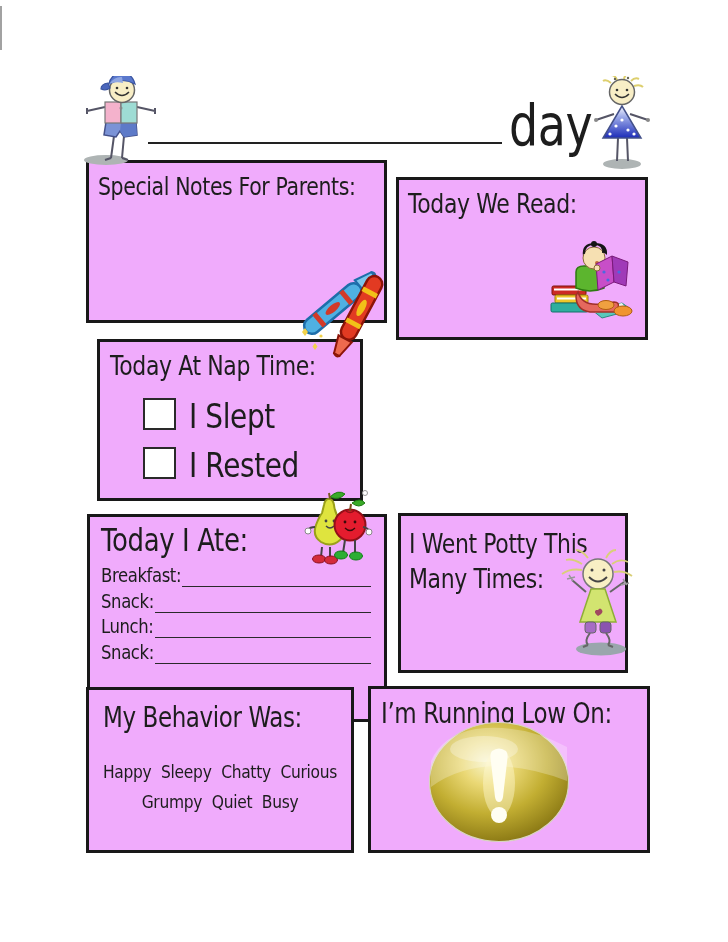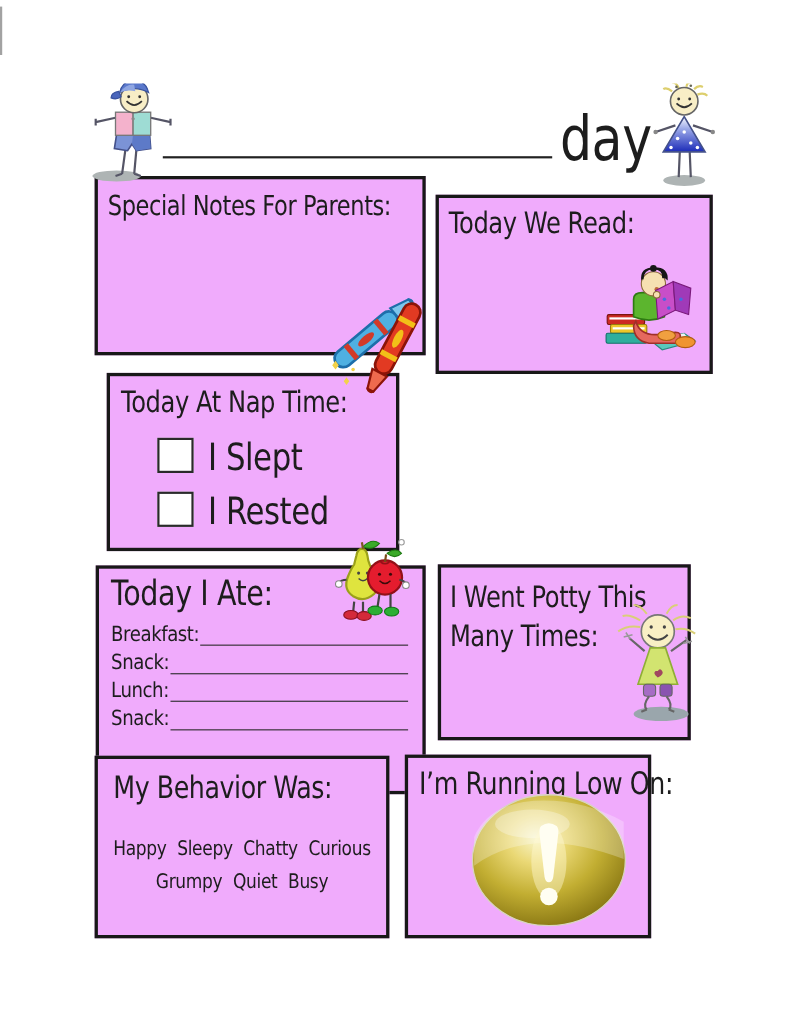--- a/index.html
+++ b/index.html
@@ -230,21 +230,21 @@
   </svg>
 
   <div class="box" style="left:86px; top:687px; width:268px; height:166px;">
     <div class="abs hand" style="left:14px; top:11px; font-size:23px;">My Behavior Was:</div>
     <div class="behavior-words">
       <div class="hand-c" style="display:inline-block;">Happy Sleepy Chatty Curious</div><br>
       <div class="hand-c" style="display:inline-block;">Grumpy Quiet Busy</div>
     </div>
   </div>
 
-  <div class="box" style="left:368px; top:686px; width:224px; height:167px;">
+  <div class="box" style="left:368px; top:686px; width:282px; height:167px;">
     <div class="abs hand" style="left:10px; top:8px; font-size:23px;">I’m Running Low On:</div>
     <div class="abs" style="left:4px; top:40px; right:4px; bottom:4px;"></div>
   </div>
 
   <svg class="ill" style="left:428px; top:721px; z-index:6;" width="142" height="122" viewBox="0 0 142 122">
     <defs>
       <radialGradient id="gb" cx="0.42" cy="0.34" r="0.85">
         <stop offset="0" stop-color="#f8f4c8"></stop>
         <stop offset="0.22" stop-color="#ead875"></stop>
         <stop offset="0.5" stop-color="#c2ae32"></stop>

